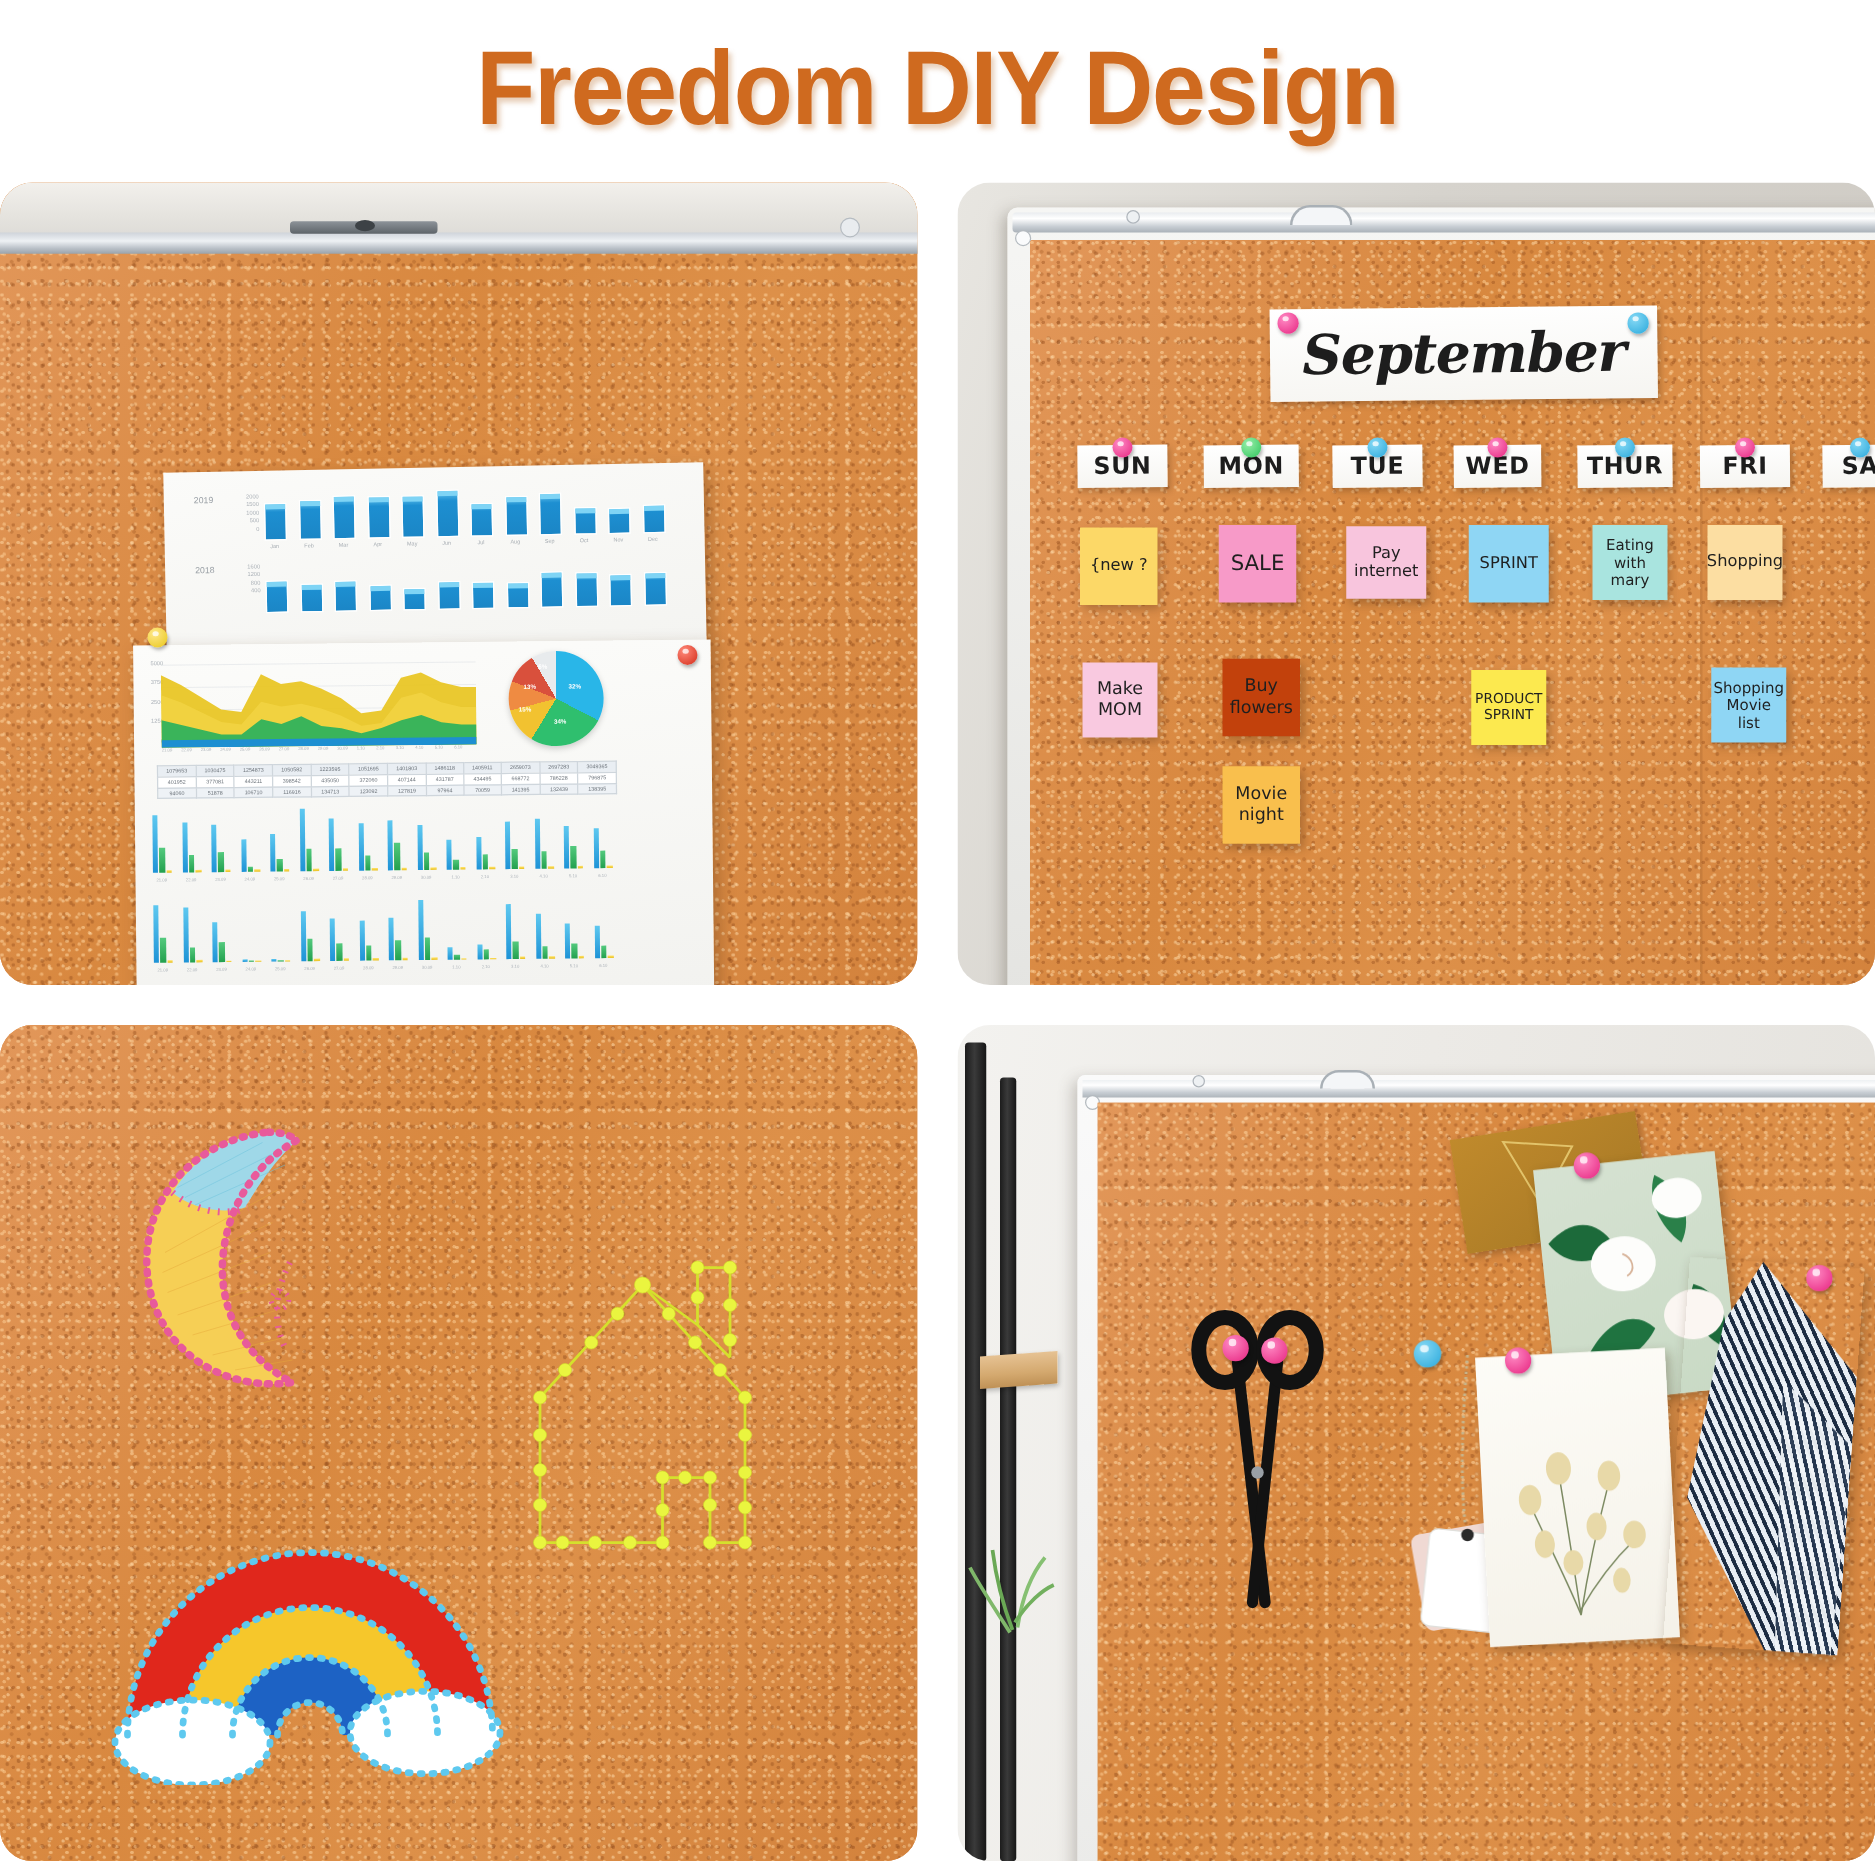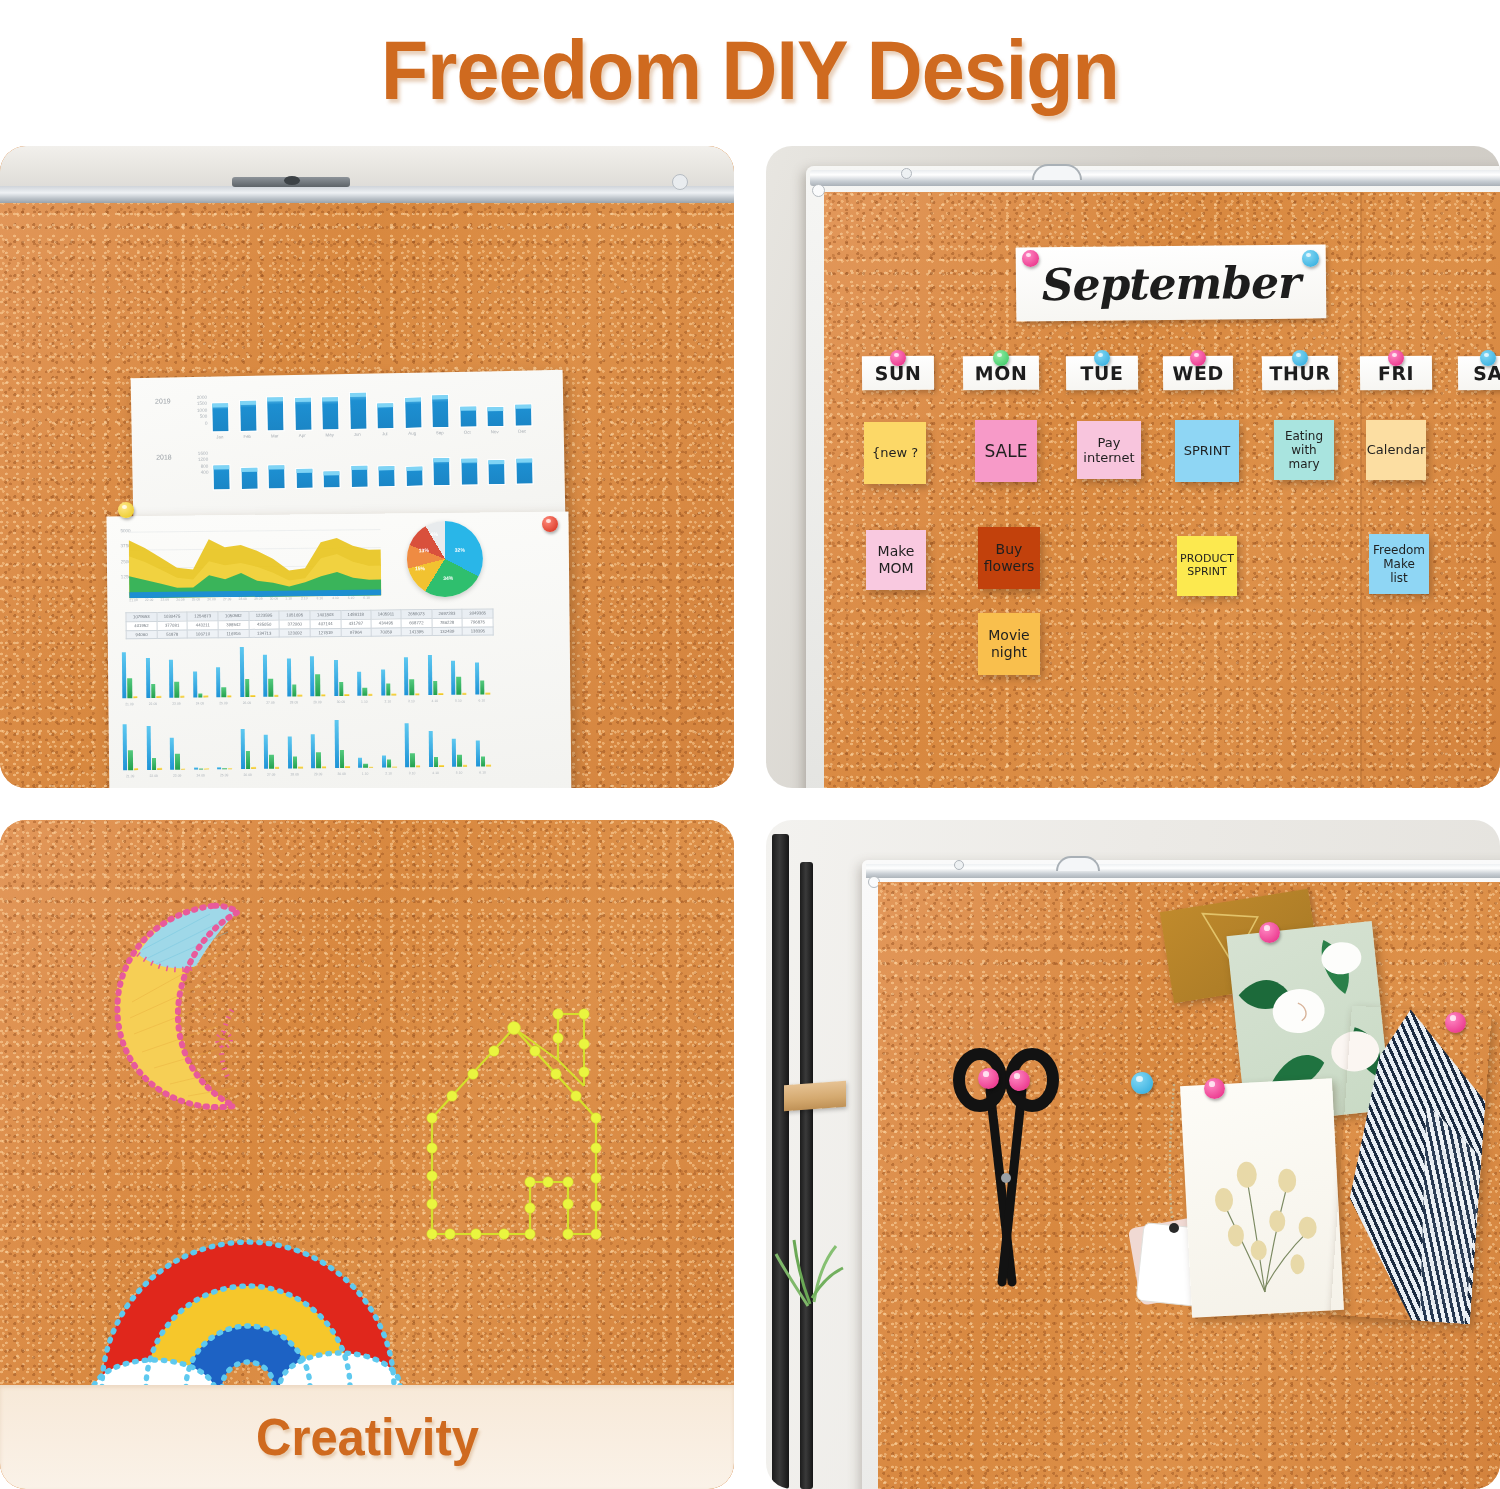--- a/index.html
+++ b/index.html
@@ -670,25 +670,25 @@
       <div class="pin pin-blue" style="left: 526px; top: 204px; width: 16px; height: 16px;"></div>
       <div class="paper-label day-card" style="left: 594px; top: 210px; width: 72px;">FRI</div>
       <div class="pin pin-pink" style="left: 622px; top: 204px; width: 16px; height: 16px;"></div>
       <div class="paper-label day-card" style="left: 692px; top: 210px; width: 60px;">SA</div>
       <div class="pin pin-blue" style="left: 714px; top: 204px; width: 16px; height: 16px;"></div>
       <div class="sticky" style="left: 98px; top: 276px; width: 62px; height: 62px; background: rgb(252, 216, 103); font-size: 13px;">{new ?</div>
       <div class="sticky" style="left: 209px; top: 274px; width: 62px; height: 62px; background: rgb(247, 154, 200); font-size: 17px;">SALE</div>
       <div class="sticky" style="left: 311px; top: 275px; width: 64px; height: 58px; background: rgb(248, 197, 221); font-size: 13px;">Pay internet</div>
       <div class="sticky" style="left: 409px; top: 274px; width: 64px; height: 62px; background: rgb(143, 214, 244); font-size: 13px;">SPRINT</div>
       <div class="sticky" style="left: 508px; top: 274px; width: 60px; height: 60px; background: rgb(169, 228, 223); font-size: 12px;">Eating with mary</div>
-      <div class="sticky" style="left: 600px; top: 274px; width: 60px; height: 60px; background: rgb(252, 222, 162); font-size: 13px;">Calendar</div>
+      <div class="sticky" style="left: 600px; top: 274px; width: 60px; height: 60px; background: rgb(252, 222, 162); font-size: 13px;">Shopping</div>
       <div class="sticky" style="left: 100px; top: 384px; width: 60px; height: 60px; background: rgb(249, 201, 224); font-size: 14px;">Make MOM</div>
       <div class="sticky" style="left: 212px; top: 381px; width: 62px; height: 62px; background: #c2410c; font-size: 14px;">Buy flowers</div>
       <div class="sticky" style="left: 411px; top: 390px; width: 60px; height: 60px; background: rgb(252, 233, 79); font-size: 11px;">PRODUCT SPRINT</div>
-      <div class="sticky" style="left: 603px; top: 388px; width: 60px; height: 60px; background: rgb(143, 214, 244); font-size: 12px;">Freedom Make list</div>
+      <div class="sticky" style="left: 603px; top: 388px; width: 60px; height: 60px; background: rgb(143, 214, 244); font-size: 12px;">Shopping Movie list</div>
       <div class="sticky" style="left: 212px; top: 467px; width: 62px; height: 62px; background: rgb(249, 191, 77); font-size: 14px;">Movie night</div>
     </div>
 
 </div>
 
 <div class="panel" id="panel-creativity">
   <div class="cork"></div>
 
   <svg class="string-art" id="art-moon" style="left:92px;top:72px;width:260px;height:230px;" viewBox="0 0 260 230">
     <path d="M120,14 C60,22 20,70 26,128 C32,186 84,222 142,214 C106,196 84,160 86,118 C88,76 112,38 146,20 C138,15 129,13 120,14 Z" fill="#f6cf55"></path>
@@ -762,23 +762,20 @@
     <g stroke="#5ec9ef" stroke-width="5.4" fill="none" stroke-linecap="round" stroke-dasharray="1.6 8">
       <path d="M14,190 A146,146 0 0 1 306,190"></path>
       <path d="M58,190 A102,102 0 0 1 262,190"></path>
       <path d="M98,190 A62,62 0 0 1 222,190"></path>
       <path d="M134,190 A26,26 0 0 1 186,190"></path>
       <ellipse cx="66" cy="196" rx="62" ry="34"></ellipse>
       <ellipse cx="252" cy="188" rx="60" ry="33"></ellipse>
     </g>
   </svg>
 
-  <div class="caption">
-    <span class="caption-text">Creativity</span>
-  </div>
 </div>
 
 <div class="panel" id="panel-storage">
   <div id="st-wall"></div>
 
   <div class="ladder-rail" style="left:6px;top:14px;width:17px;height:655px;"></div>
   <div class="ladder-rail" style="left:34px;top:42px;width:13px;height:627px;"></div>
   <div id="shelf-wood" style="left:18px;top:263px;"></div>
   <svg id="plant" style="left:8px;top:378px;" viewBox="0 0 70 110">
     <path d="M34,108 C20,86 8,68 2,56" stroke="#7fb86a" stroke-width="3" fill="none"></path>

